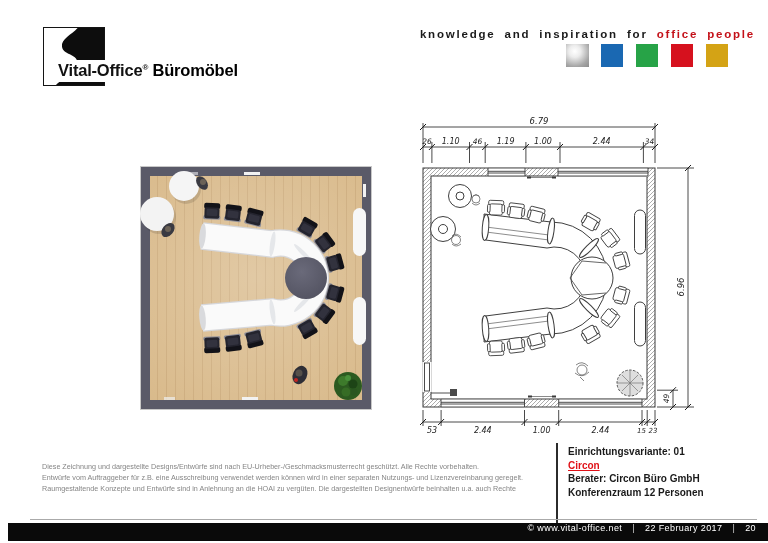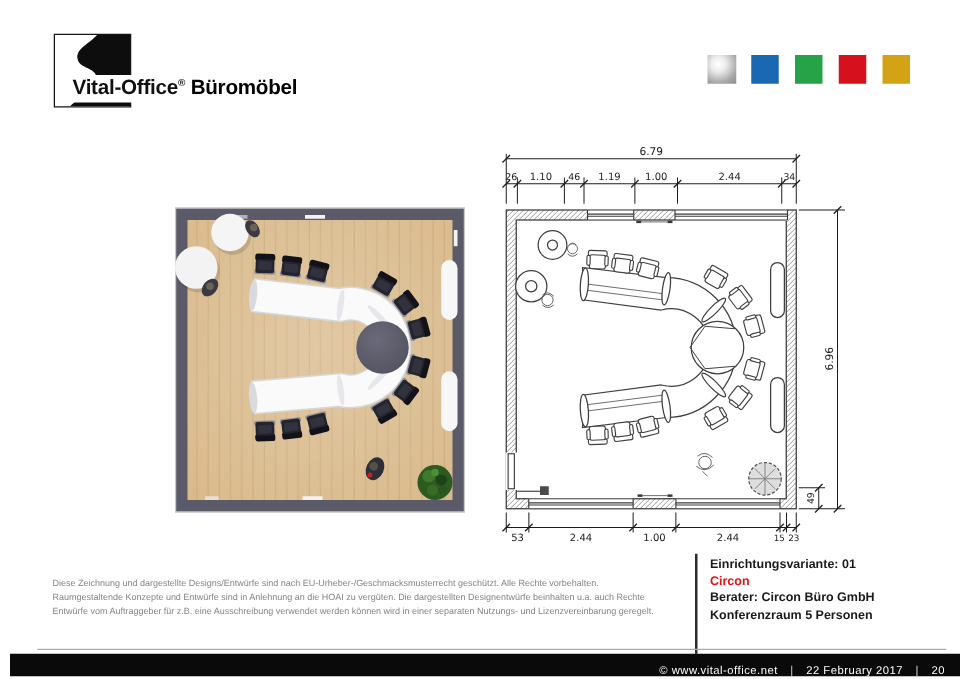--- a/index.html
+++ b/index.html
@@ -16,51 +16,55 @@
   .logo-text .green{color:#000000;}
   .tagline{position:absolute;top:28px;right:13px;font-size:11.5px;font-weight:bold;
            letter-spacing:1.8px;word-spacing:4px;white-space:nowrap;color:#1a1a1a;}
   .tagline .red{color:#c41119;}
   .squares{position:absolute;left:566px;top:44px;display:flex;gap:12.4px;}
   .sq{width:22.5px;height:22.5px;display:inline-block;}
   .sq-silver{background:radial-gradient(circle at 38% 32%, #ffffff 0%, #ececec 28%, #a5a5a5 72%, #8d8d8d 100%);}
 
   
   .plan3d{position:absolute;left:140px;top:166px;width:232px;height:244px;}
-  .cadplan{position:absolute;left:392px;top:115px;width:315px;height:326px;}
+  .cadplan{position:absolute;left:410px;top:115px;width:315px;height:326px;font-style:italic;}
   .cadplan svg text{font-family:"DejaVu Sans","Liberation Sans",sans-serif;fill:#1c1c1c;}
 
   
   .legal{position:absolute;left:42px;top:462px;width:508px;font-size:7.2px;line-height:10.8px;
          color:#858585;}
   .info-rule{position:absolute;left:556px;top:443px;width:2px;height:80px;background:#2b2b2b;}
   .info{position:absolute;left:568px;top:445px;font-size:10px;font-weight:bold;
         line-height:13.5px;color:#1a1a1a;white-space:nowrap;}
-  .info .red{color:#e01218;}
+  .info .red{color:#e01218;text-decoration:underline;}
   .foot-line{position:absolute;left:30px;top:519px;width:727px;height:1px;background:#aaaaaa;}
   .bottom-bar{position:absolute;left:8px;top:523px;width:760px;height:18px;background:#0a0a0a;
-              display:flex;align-items:flex-end;justify-content:flex-end;gap:10px;
+              display:flex;align-items:flex-start;justify-content:flex-end;gap:10px;
               padding-right:12px;box-sizing:border-box;color:#fff;font-size:9px;letter-spacing:0.4px;}
   .bottom-bar .pipe{color:#cfcfcf;}
 </style>
 </head>
 <body>
 
 <div class="page">
 
   <div class="logo-square">
     <svg viewBox="0 0 100 100" preserveAspectRatio="none">
       <path d="M56,0 C46,12 28,19 30,33 C32,48 54,44 56,61 C58,79 36,84 20,100 L100,100 L100,0 Z" fill="#0d0d0d"></path>
     </svg>
   </div>
   <div class="logo-text">
     <span>Vital-Office</span><sup>®</sup>
     <span class="green">Büromöbel</span>
   </div>
 
+  <div class="tagline">
+    <span>knowledge and inspiration for</span>
+    <span class="red">office people</span>
+  </div>
 
   <div class="squares">
     <span class="sq sq-silver"></span>
     <span class="sq" style="background: rgb(26, 104, 178);"></span>
     <span class="sq" style="background: rgb(39, 163, 71);"></span>
     <span class="sq" style="background: rgb(214, 17, 30);"></span>
     <span class="sq" style="background: rgb(212, 163, 21);"></span>
   </div>
 
   <div class="plan3d">
@@ -350,30 +354,30 @@
         <text x="231.5" y="317.5" font-size="7" text-anchor="middle">15</text>
         <text x="243" y="317.5" font-size="7" text-anchor="middle">23</text>
         <text x="274" y="172" font-size="8.5" text-anchor="middle" transform="rotate(-90 274 172)">6.96</text>
         <text x="259" y="283.5" font-size="7.5" text-anchor="middle" transform="rotate(-90 259 283.5)">49</text>
       </g>
     </svg>
   </div>
 
   <div class="legal">
     <div>Diese Zeichnung und dargestellte Designs/Entwürfe sind nach EU-Urheber-/Geschmacksmusterrecht geschützt. Alle Rechte vorbehalten.</div>
+    <div>Entwürfe vom Auftraggeber für z.B. eine Ausschreibung verwendet werden können wird in einer separaten Nutzungs- und Lizenzvereinbarung geregelt.</div>
     <div>Raumgestaltende Konzepte und Entwürfe sind in Anlehnung an die HOAI zu vergüten. Die dargestellten Designentwürfe beinhalten u.a. auch Rechte</div>
-    <div>Entwürfe vom Auftraggeber für z.B. eine Ausschreibung verwendet werden können wird in einer separaten Nutzungs- und Lizenzvereinbarung geregelt.</div>
   </div>
 
   <div class="info-rule"></div>
   <div class="info">
     <div>Einrichtungsvariante: 01</div>
     <div class="red">Circon</div>
     <div>Berater: Circon Büro GmbH</div>
-    <div>Konferenzraum 5 Personen</div>
+    <div>Konferenzraum 12 Personen</div>
   </div>
 
   <div class="foot-line"></div>
   <div class="bottom-bar">
     <span>©  www.vital-office.net</span>
     <span class="pipe">|</span>
     <span>22 February 2017</span>
     <span class="pipe">|</span>
     <span>20</span>
   </div>

